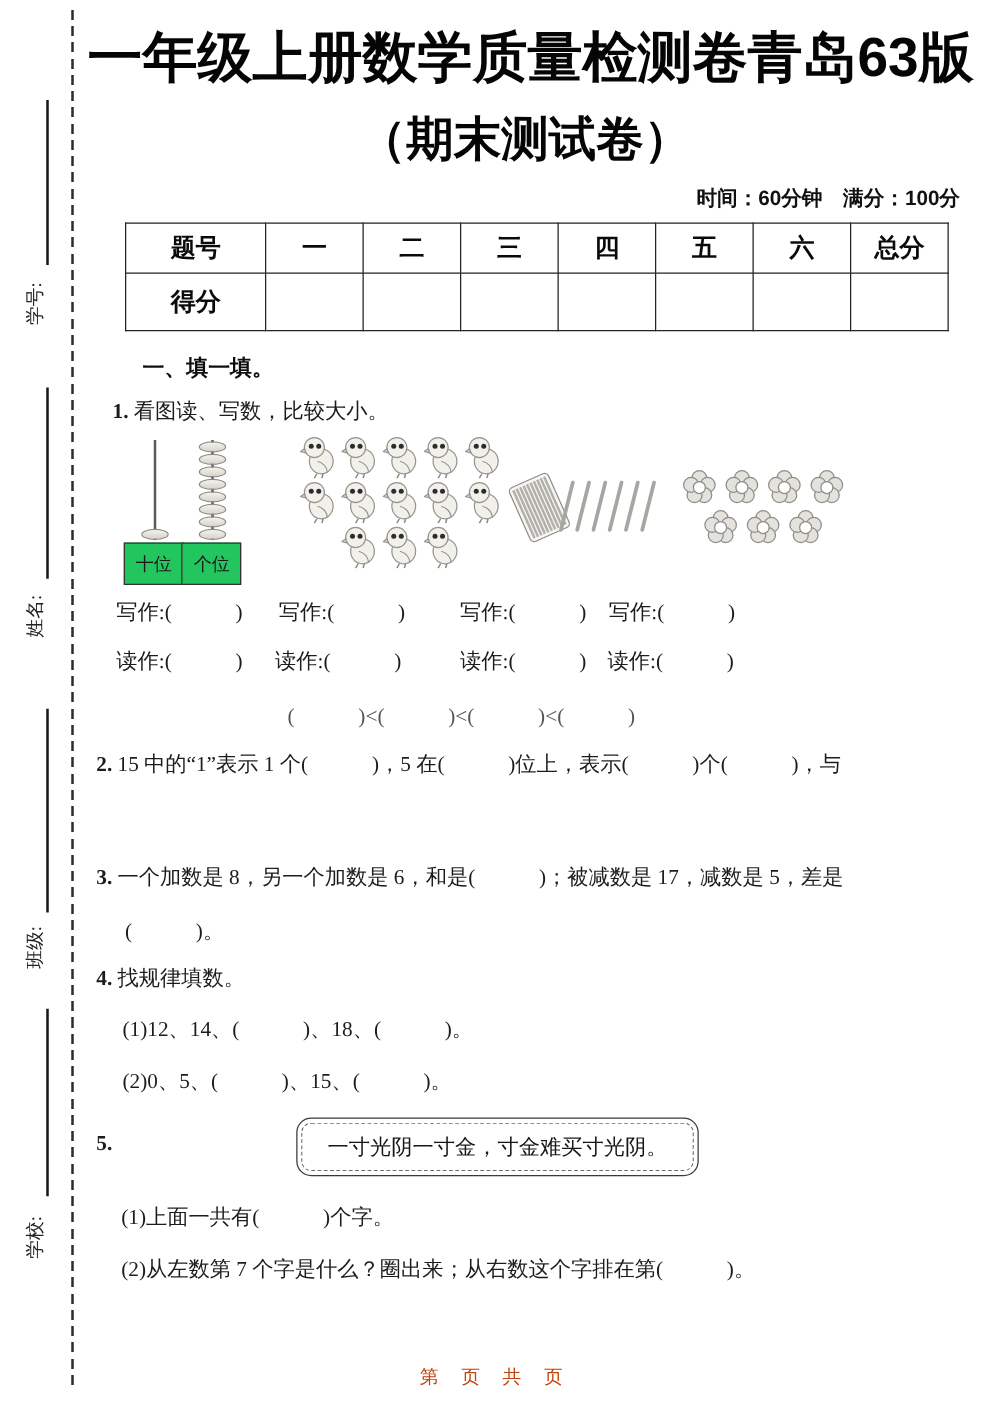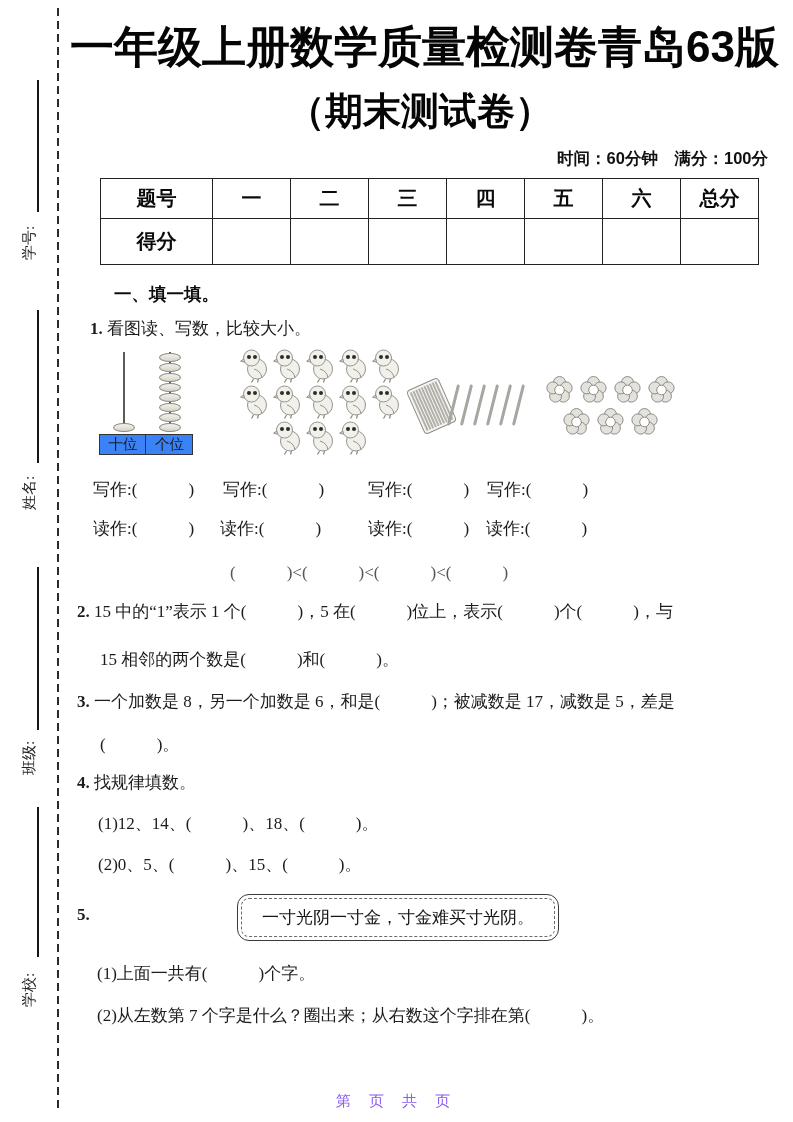--- a/index.html
+++ b/index.html
@@ -37,22 +37,22 @@
   
   .abacus{position:absolute;left:98px;top:350px;width:100px;height:112px;}
   .rod{position:absolute;top:2px;width:2px;height:80px;background:#5a5a56;}
   .rod.tens{left:25px;}.rod.ones{left:71px;}
   .beads{position:absolute;top:2px;height:80px;width:24px;display:flex;flex-direction:column;
     justify-content:flex-end;align-items:center;}
   .beads.tens{left:14px;}.beads.ones{left:60px;}
   .bead{flex:none;width:22px;height:9px;margin-top:1px;border:1px solid #8d8b85;border-radius:50%;
     background:linear-gradient(#f4f2ec,#d7d4cb);box-sizing:border-box;}
   .abacus-base{position:absolute;left:1px;top:84px;display:flex;}
-  .base-cell{width:48px;height:21px;border:1.6px solid #333;box-sizing:border-box;display:flex;
-    align-items:center;justify-content:center;font-size:14.5px;background:#3b82f6;}
+  .base-cell{width:48px;height:34px;border:1.6px solid #333;box-sizing:border-box;display:flex;
+    align-items:center;justify-content:center;font-size:14.5px;background:#22c55e;}
   .base-cell+.base-cell{margin-left:-1.6px;}
 
   
   .chick-grid{position:absolute;left:237px;top:348px;width:168px;display:flex;flex-wrap:wrap;
     justify-content:center;column-gap:3px;row-gap:1px;}
   .flower-grid{position:absolute;left:543px;top:374px;width:134px;display:flex;flex-wrap:wrap;
     justify-content:center;column-gap:3px;row-gap:2px;}
   .sticks{position:absolute;left:408px;top:378px;width:126px;height:58px;}
   .bundle{position:absolute;left:6px;top:4px;display:flex;gap:1px;padding:2px;border:1px solid #8f8d87;
     border-radius:4px;transform:rotate(-24deg);background:#f7f6f2;}
@@ -61,21 +61,21 @@
   .stick{width:3px;height:42px;background:#a8a6a0;border-radius:2px;transform:rotate(14deg);}
 
   
   .quote-box{position:absolute;left:237px;top:894px;width:322px;height:47px;border:1.6px solid #3a3a3a;
     border-radius:12px;box-sizing:border-box;display:flex;align-items:center;justify-content:center;}
   .quote-inner{position:absolute;left:3px;top:3px;right:3px;bottom:3px;border:1px dashed #6a6a66;
     border-radius:8px;}
   .quote-text{position:relative;font-size:17px;color:#161616;}
 
   .footer{left:0;right:0;top:1092px;text-align:center;font-size:15px;letter-spacing:7px;
-    font-family:"Liberation Sans",sans-serif;color:#8b5cf6;}
+    font-family:"Liberation Sans",sans-serif;color:#c2410c;}
 </style>
 </head>
 <body>
 
 <div class="page">
 
   <div class="dashed-line"></div>
   <div class="write-line" style="top:80px;height:132px;"></div>
   <div class="write-line" style="top:310px;height:153px;"></div>
   <div class="write-line" style="top:567px;height:163px;"></div>
@@ -402,21 +402,20 @@
   <div class="abs line" style="left:93px;top:517px;">读作:(　　　)</div>
   <div class="abs line" style="left:220px;top:517px;">读作:(　　　)</div>
   <div class="abs line" style="left:368px;top:517px;">读作:(　　　)</div>
   <div class="abs line" style="left:486px;top:517px;">读作:(　　　)</div>
   <div class="abs line light" style="left:230px;top:561px;">(　　　)&lt;(　　　)&lt;(　　　)&lt;(　　　)</div>
 
   <div class="abs line" style="left:77px;top:600px;">
     <span class="q-num">2.</span>
     <span>15 中的“1”表示 1 个(　　　)，5 在(　　　)位上，表示(　　　)个(　　　)，与</span>
   </div>
-  <div class="abs line" style="left:100px;top:648px;">15 相邻的两个数是(　　　)和(　　　)。</div>
 
   <div class="abs line" style="left:77px;top:690px;">
     <span class="q-num">3.</span>
     <span>一个加数是 8，另一个加数是 6，和是(　　　)；被减数是 17，减数是 5，差是</span>
   </div>
   <div class="abs line" style="left:100px;top:733px;">(　　　)。</div>
 
   <div class="abs line" style="left:77px;top:771px;">
     <span class="q-num">4.</span>
     <span>找规律填数。</span>

